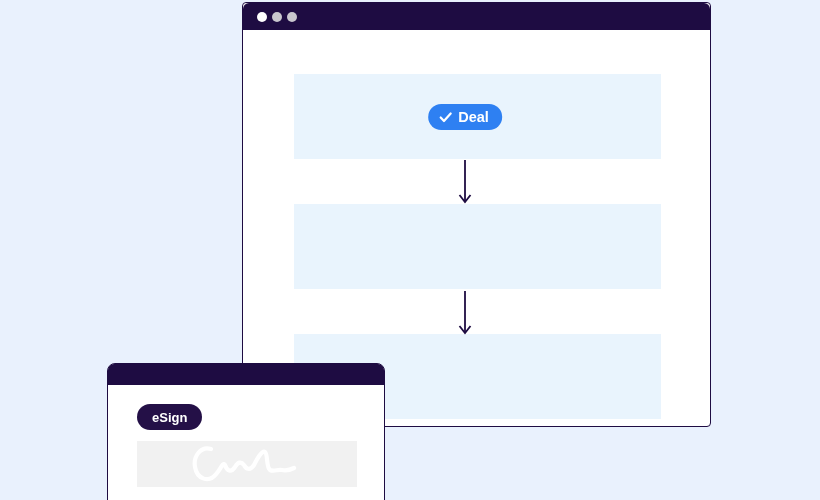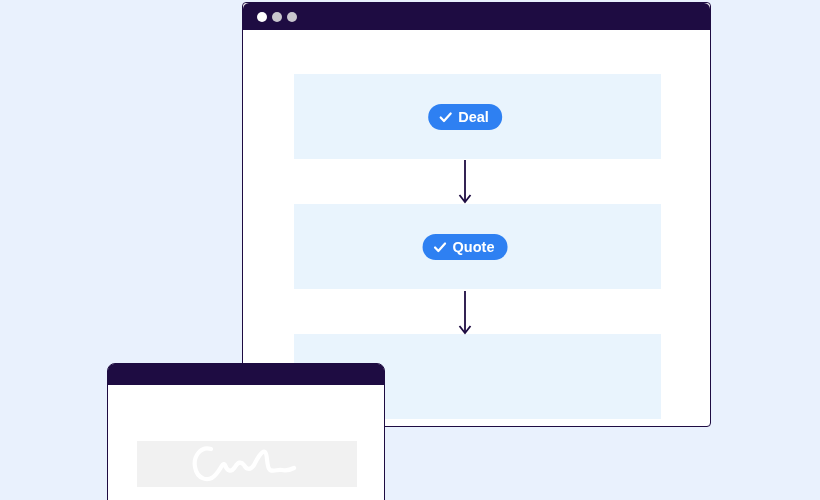--- a/index.html
+++ b/index.html
@@ -88,42 +88,37 @@
 
     <button class="pill p1">
       <span>
         <svg width="13" height="11" viewBox="0 0 13 11">
             <polyline points="1.5,5.5 4.8,9 11.5,1.5" fill="none" stroke="#ffffff" stroke-width="2.2" stroke-linecap="round" stroke-linejoin="round"></polyline>
           </svg>
       </span>
       <span>Deal</span>
     </button>
 
-    <button class="pill p2">
-      <span>
-        <svg width="13" height="11" viewBox="0 0 13 11">
-            <polyline points="1.5,5.5 4.8,9 11.5,1.5" fill="none" stroke="#ffffff" stroke-width="2.2" stroke-linecap="round" stroke-linejoin="round"></polyline>
-          </svg>
-      </span>
-      <span>Quote</span>
-    </button>
 
 
     <svg class="arrow a1" viewBox="0 0 16 46">
       <line x1="8" y1="1" x2="8" y2="42" stroke="#1e0c42" stroke-width="1.8"></line>
       <polyline points="2.5,36 8,43 13.5,36" fill="none" stroke="#1e0c42" stroke-width="1.8" stroke-linejoin="miter"></polyline>
     </svg>
     <svg class="arrow a2" viewBox="0 0 16 46">
       <line x1="8" y1="1" x2="8" y2="42" stroke="#1e0c42" stroke-width="1.8"></line>
       <polyline points="2.5,36 8,43 13.5,36" fill="none" stroke="#1e0c42" stroke-width="1.8" stroke-linejoin="miter"></polyline>
     </svg>
   </div>
 
   <div class="small-window">
     <div class="small-titlebar"></div>
+    <div class="esign-badge">
+      <span>eSign</span>
+    </div>
     <div class="signature-box">
       <svg viewBox="0 0 220 46">
         <path d="M 74 8
                  C 64 5 56 15 58 26
                  C 60 38 72 43 80 32
                  C 84 27 86 21 88 24
                  C 90 30 94 32 98 26
                  C 101 21 104 20 107 24
                  C 109 28 113 30 117 24
                  C 120 18 125 9 128 11

